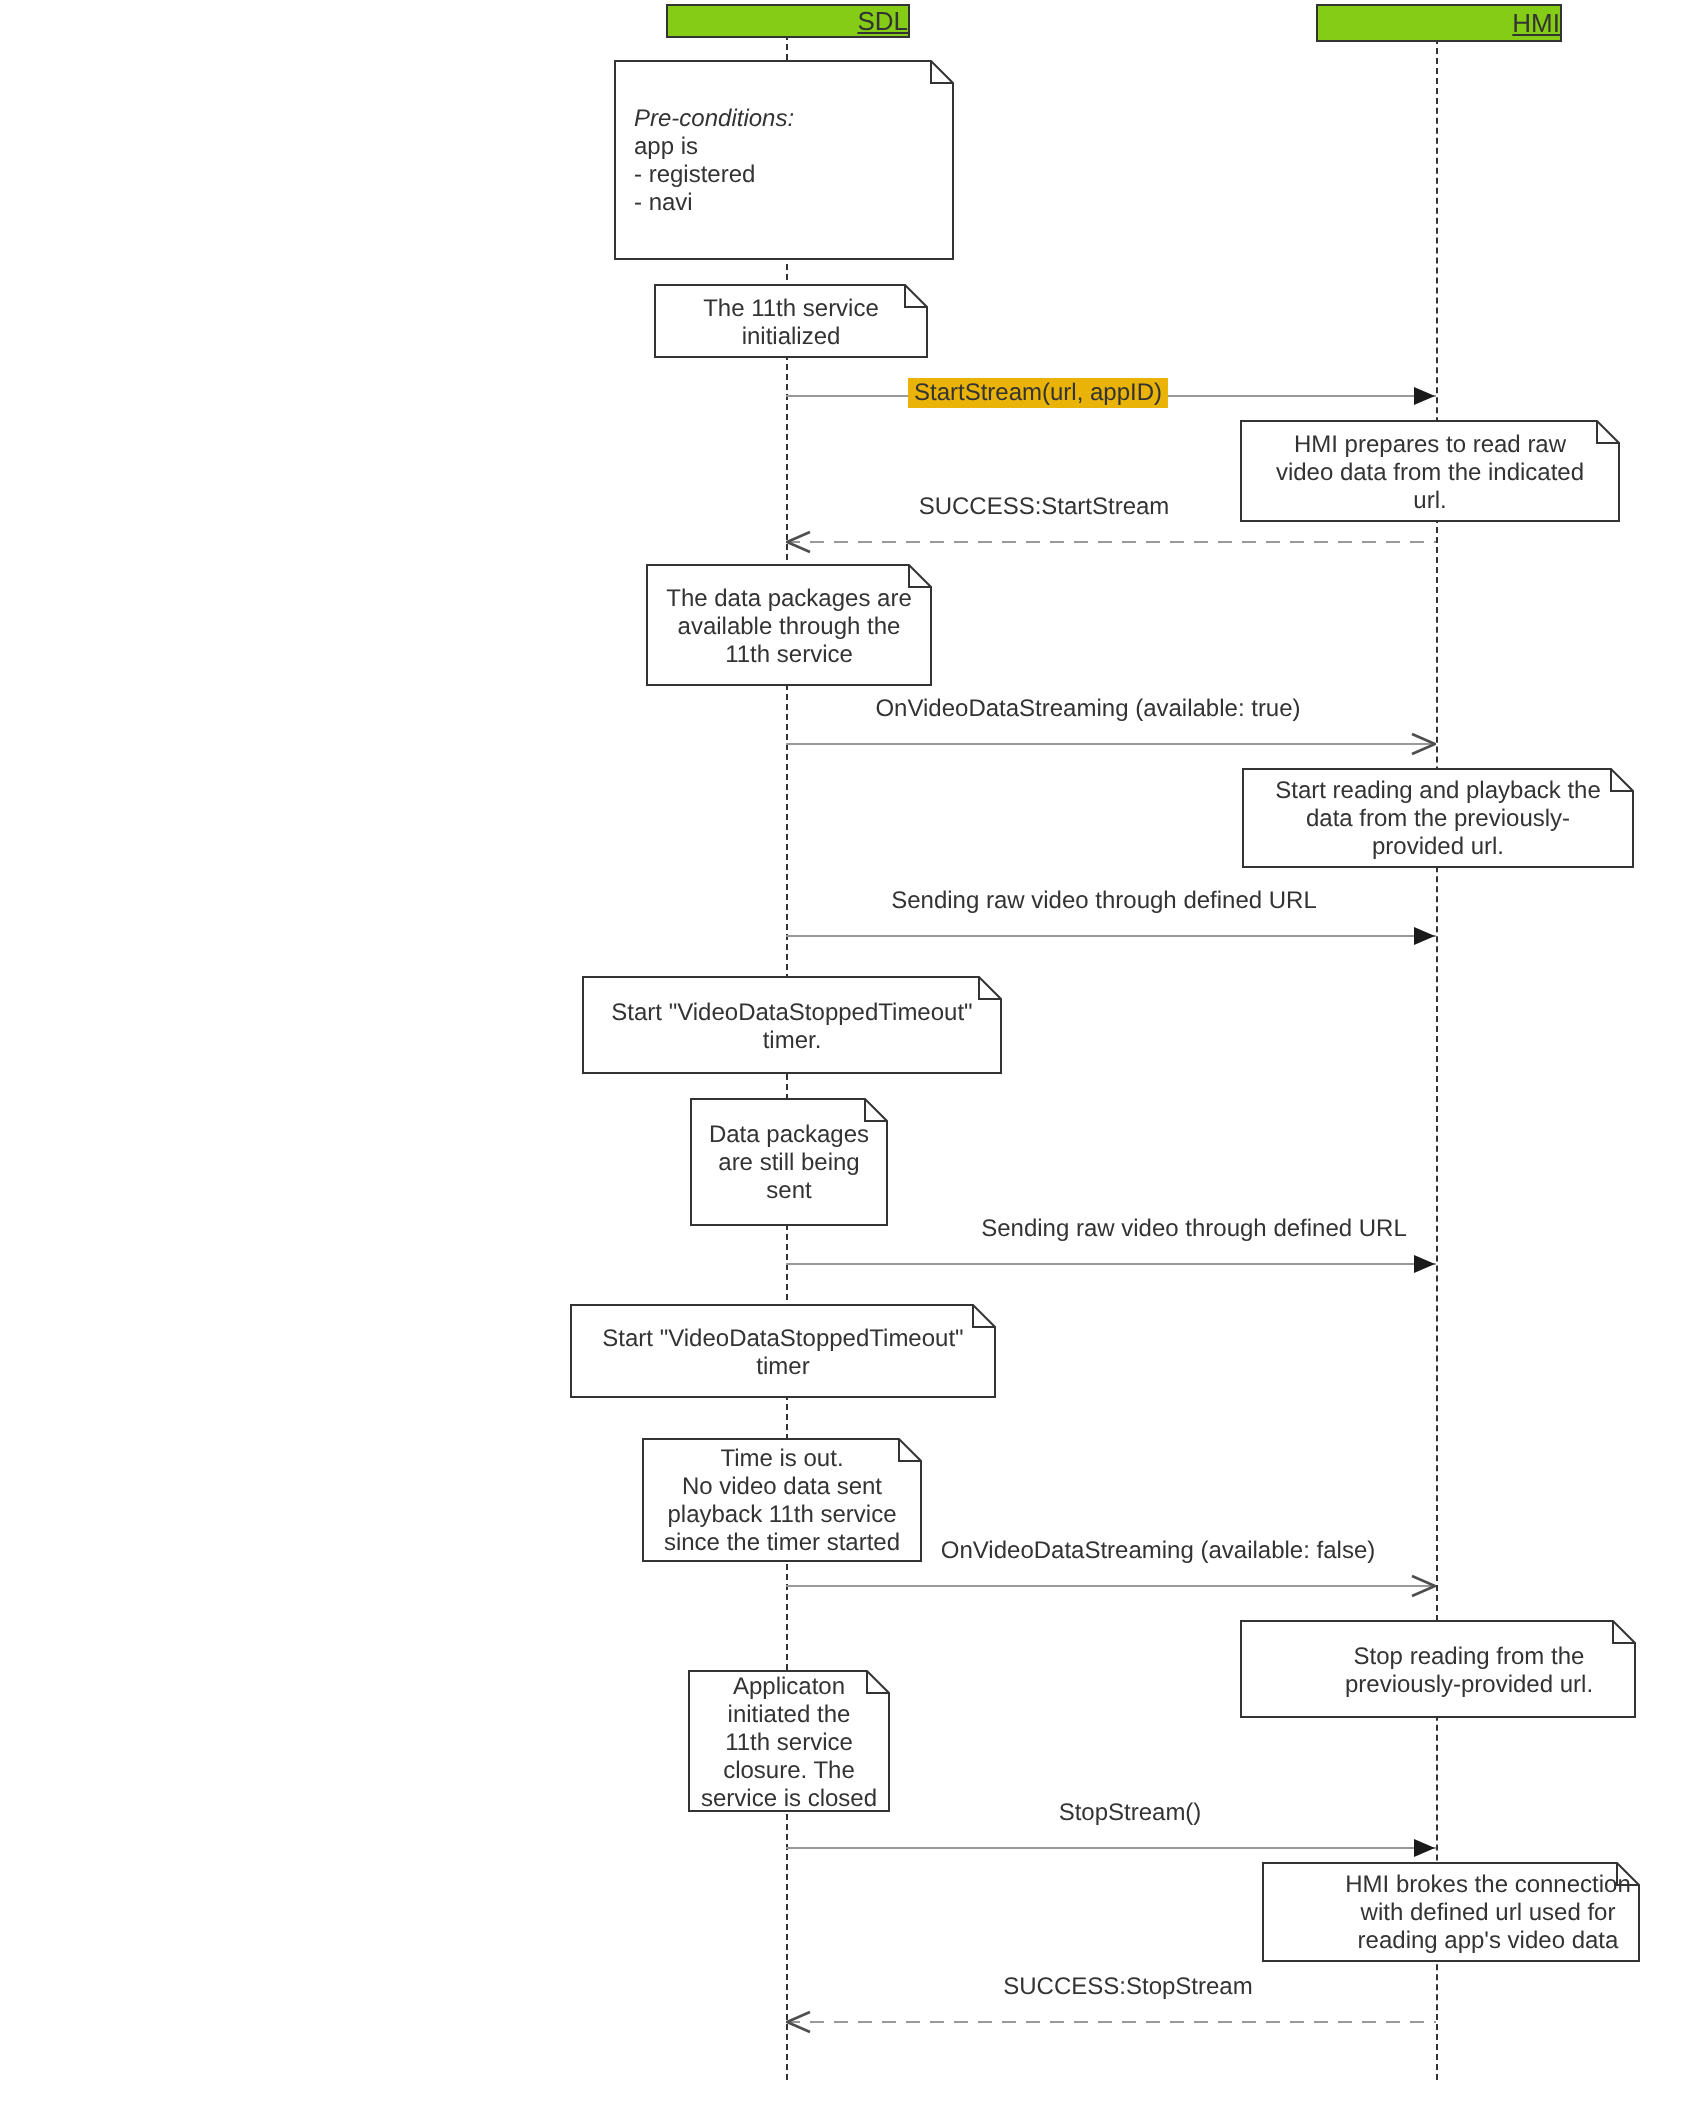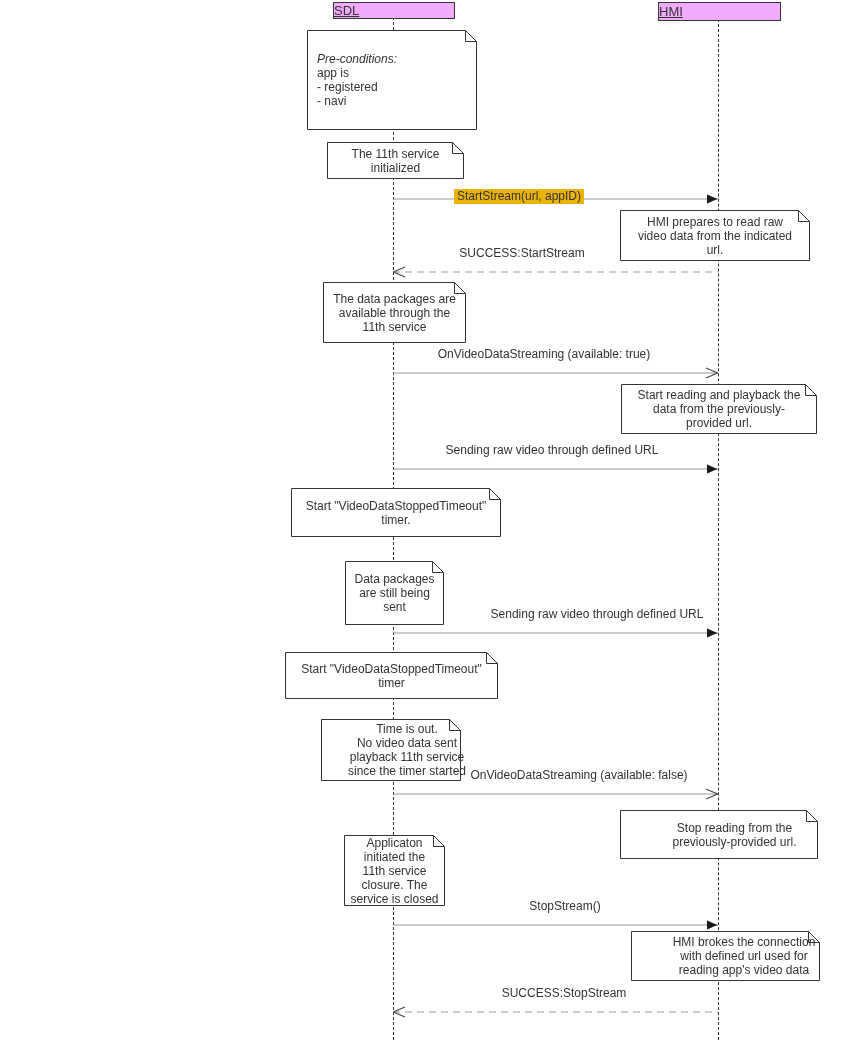--- a/index.html
+++ b/index.html
@@ -12,23 +12,23 @@
     overflow:hidden;
   }
   .lifeline-line{
     position:absolute;
     width:0;
     border-left:1px dashed #333333;
     z-index:1;
   }
   .lifeline-head{
     position:absolute;
-    background:#f0abfc;
+    background:#84cc16;
     border:1px solid #333333;
-    display:flex;align-items:center;justify-content:flex-start;
+    display:flex;align-items:center;justify-content:flex-end;
     z-index:4;
   }
   .head-label{
     font-size:13px;
     text-decoration:underline;
     color:#333333;
   }
   .note{
     position:absolute;
     z-index:3;
@@ -127,42 +127,42 @@
     <div class="note" style="left: 291px; top: 488px; width: 210px; height: 49px;">
       <svg width="210" height="49" viewBox="0 0 210 49">
         <path d="M0.5,0.5 H198.5 L209.5,11.5 V48.5 H0.5 Z" fill="#ffffff" stroke="#333333"></path>
         <path d="M198.5,0.5 V11.5 H209.5" fill="none" stroke="#333333"></path>
       </svg>
       <div class="note-text">
         <div>Start "VideoDataStoppedTimeout"</div>
         <div>timer.</div>
       </div>
     </div>
-    <div class="note" style="left: 345px; top: 549px; width: 99px; height: 64px; margin-top: 12px;">
+    <div class="note" style="left: 345px; top: 549px; width: 99px; height: 64px;">
       <svg width="99" height="64" viewBox="0 0 99 64">
         <path d="M0.5,0.5 H87.5 L98.5,11.5 V63.5 H0.5 Z" fill="#ffffff" stroke="#333333"></path>
         <path d="M87.5,0.5 V11.5 H98.5" fill="none" stroke="#333333"></path>
       </svg>
       <div class="note-text">
         <div>Data packages</div>
         <div>are still being</div>
         <div>sent</div>
       </div>
     </div>
     <div class="note" style="left: 285px; top: 652px; width: 213px; height: 47px;">
       <svg width="213" height="47" viewBox="0 0 213 47">
         <path d="M0.5,0.5 H201.5 L212.5,11.5 V46.5 H0.5 Z" fill="#ffffff" stroke="#333333"></path>
         <path d="M201.5,0.5 V11.5 H212.5" fill="none" stroke="#333333"></path>
       </svg>
       <div class="note-text">
         <div>Start "VideoDataStoppedTimeout"</div>
         <div>timer</div>
       </div>
     </div>
-    <div class="note" style="left: 321px; top: 719px; width: 140px; height: 62px; padding-left: 32px;">
+    <div class="note" style="left: 321px; top: 719px; width: 140px; height: 62px;">
       <svg width="140" height="62" viewBox="0 0 140 62">
         <path d="M0.5,0.5 H128.5 L139.5,11.5 V61.5 H0.5 Z" fill="#ffffff" stroke="#333333"></path>
         <path d="M128.5,0.5 V11.5 H139.5" fill="none" stroke="#333333"></path>
       </svg>
       <div class="note-text">
         <div>Time is out.</div>
         <div>No video data sent</div>
         <div>playback 11th service</div>
         <div>since the timer started</div>
       </div>

